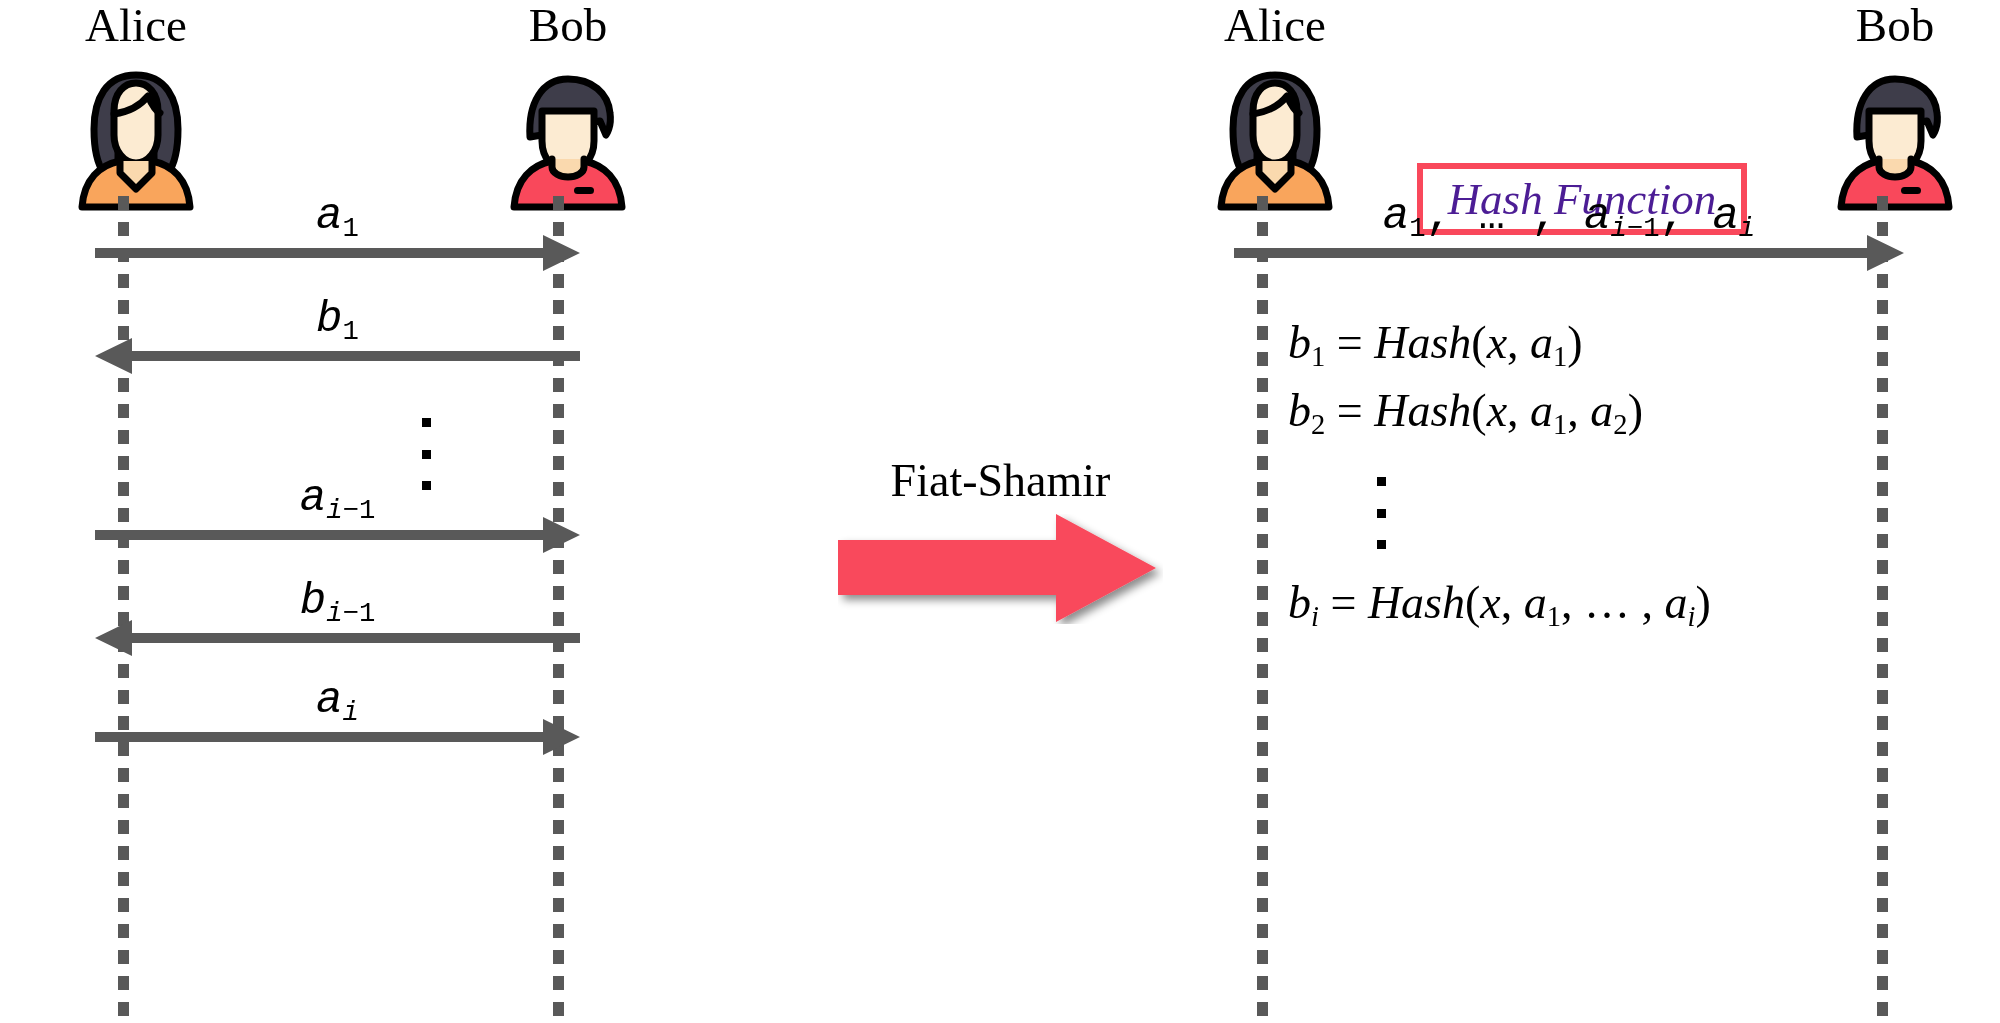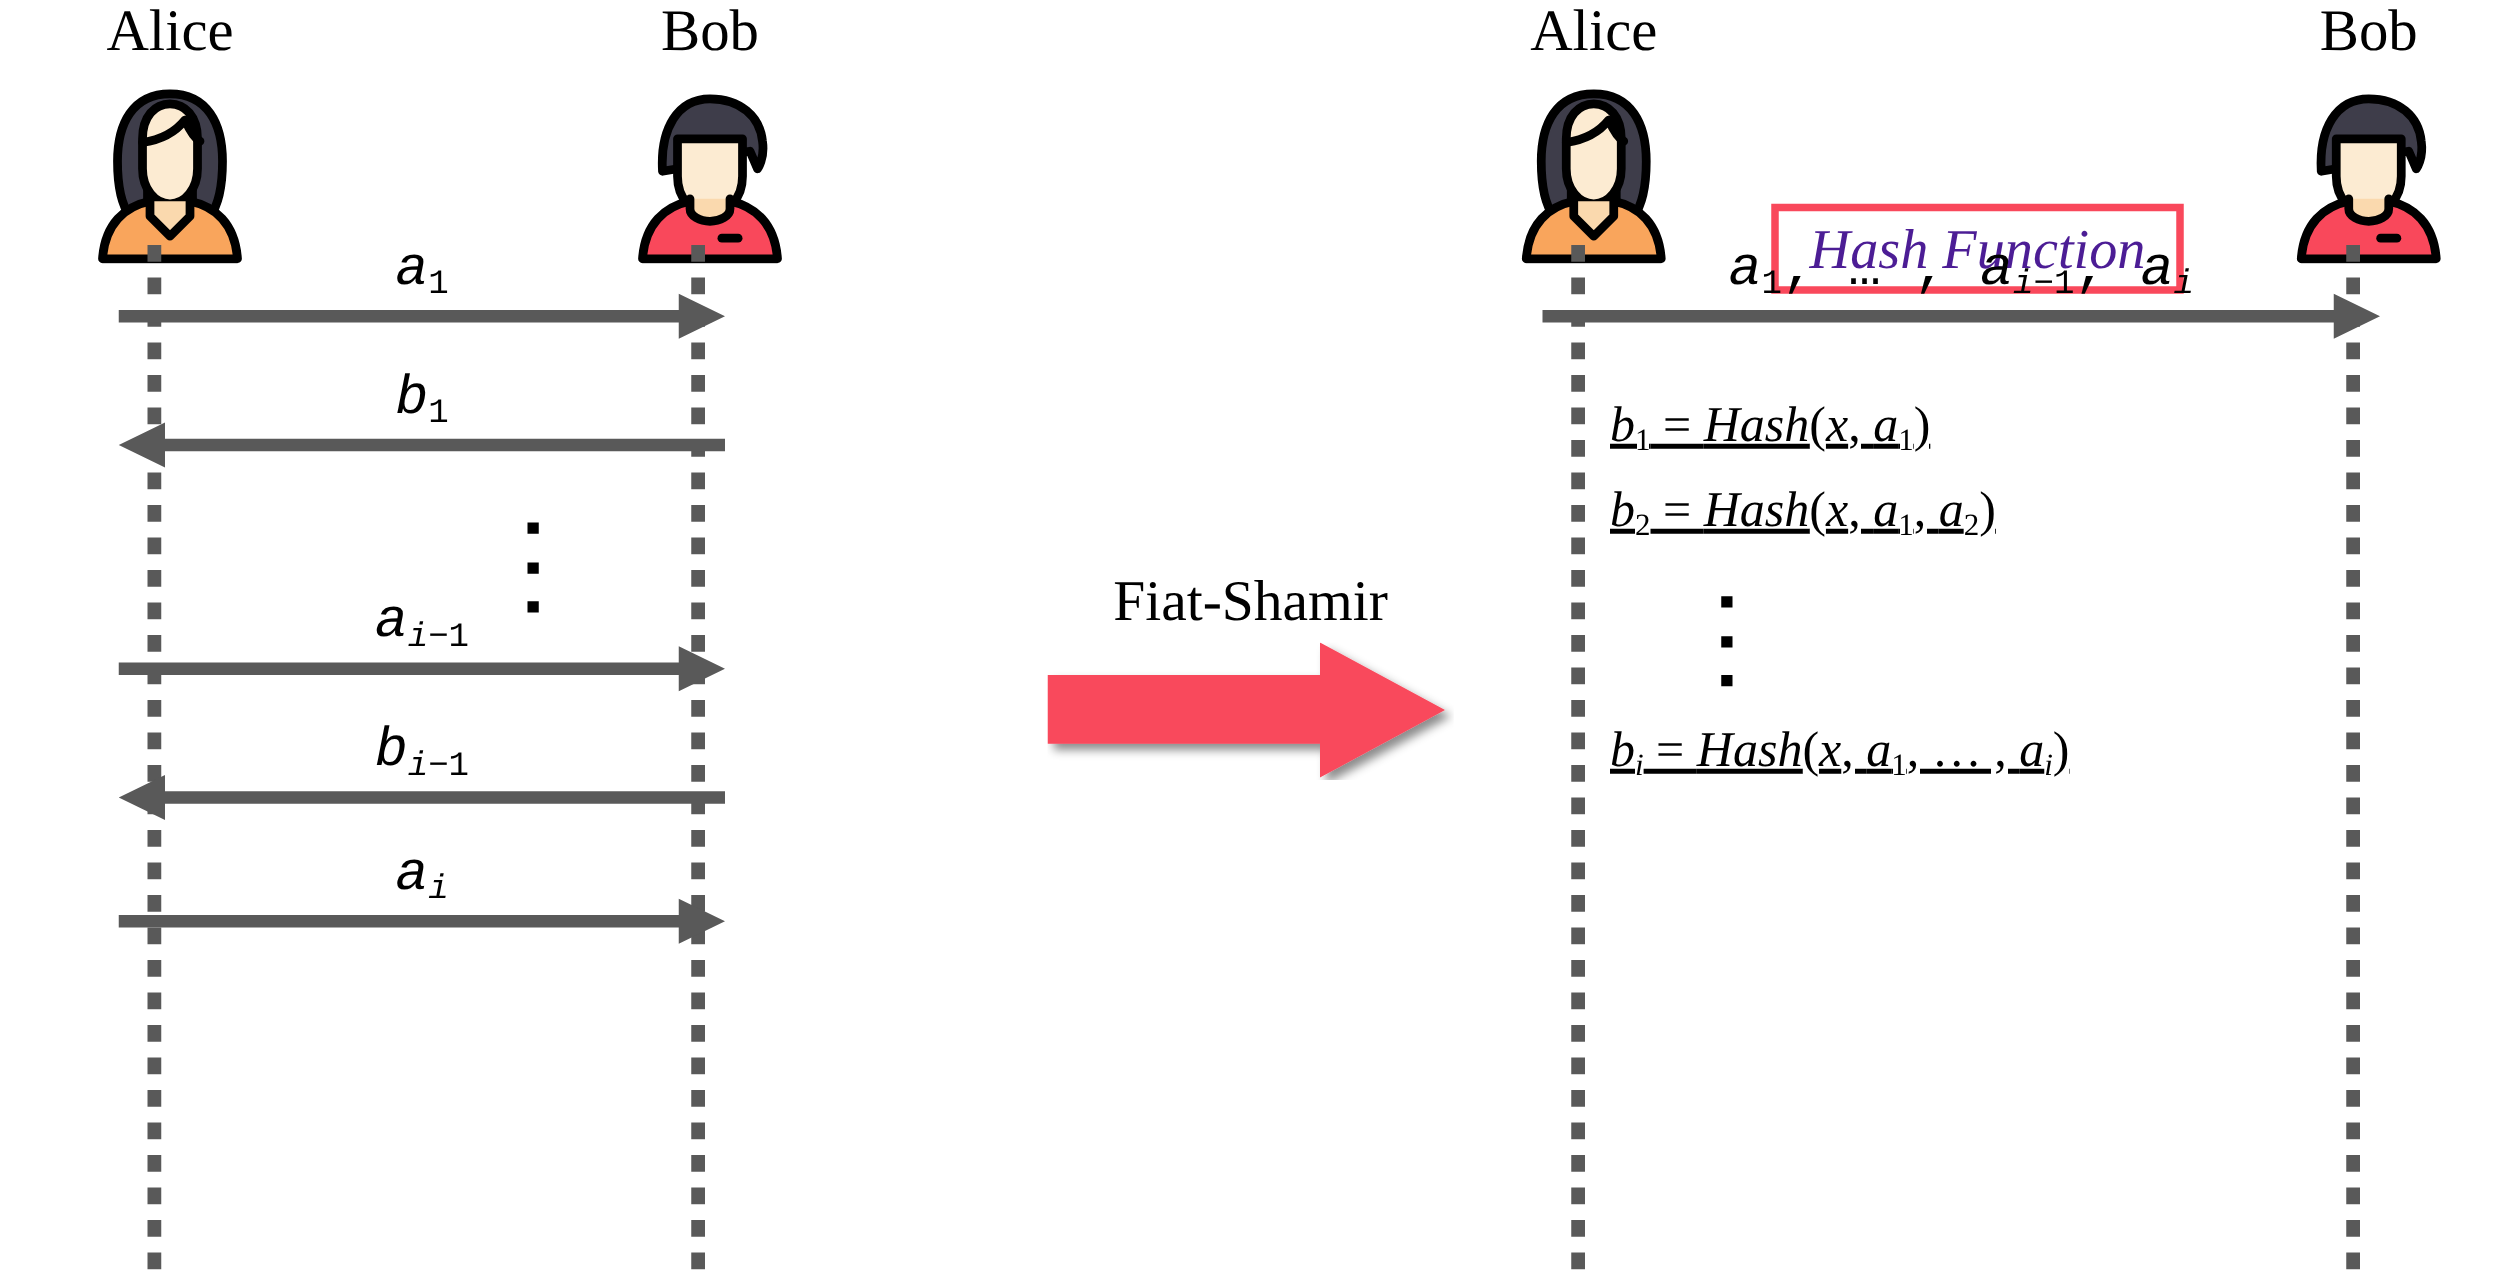--- a/index.html
+++ b/index.html
@@ -52,21 +52,21 @@
 
   
   .hashbox{
     position:absolute;border:6px solid #F9485B;background:#fff;
     display:flex;align-items:center;justify-content:center;
     box-sizing:border-box;
   }
   .hashbox span{font-size:45px;line-height:1;white-space:nowrap;color:#4c1d95;font-style:italic;}
 
   
-  .eq{position:absolute;font-size:40px;line-height:1;white-space:nowrap;text-decoration:underline;}
+  .eq{position:absolute;font-size:46px;line-height:1;white-space:nowrap;}
 </style>
 </head>
 <body>
 
 <div class="stage">
 
   <div class="party" style="left:36px;top:2px;width:200px;">
     <div class="party-name">Alice</div>
     <svg class="avatar" viewBox="0 0 128 152">
       <g stroke="#000" stroke-width="7" stroke-linejoin="round" stroke-linecap="round">

